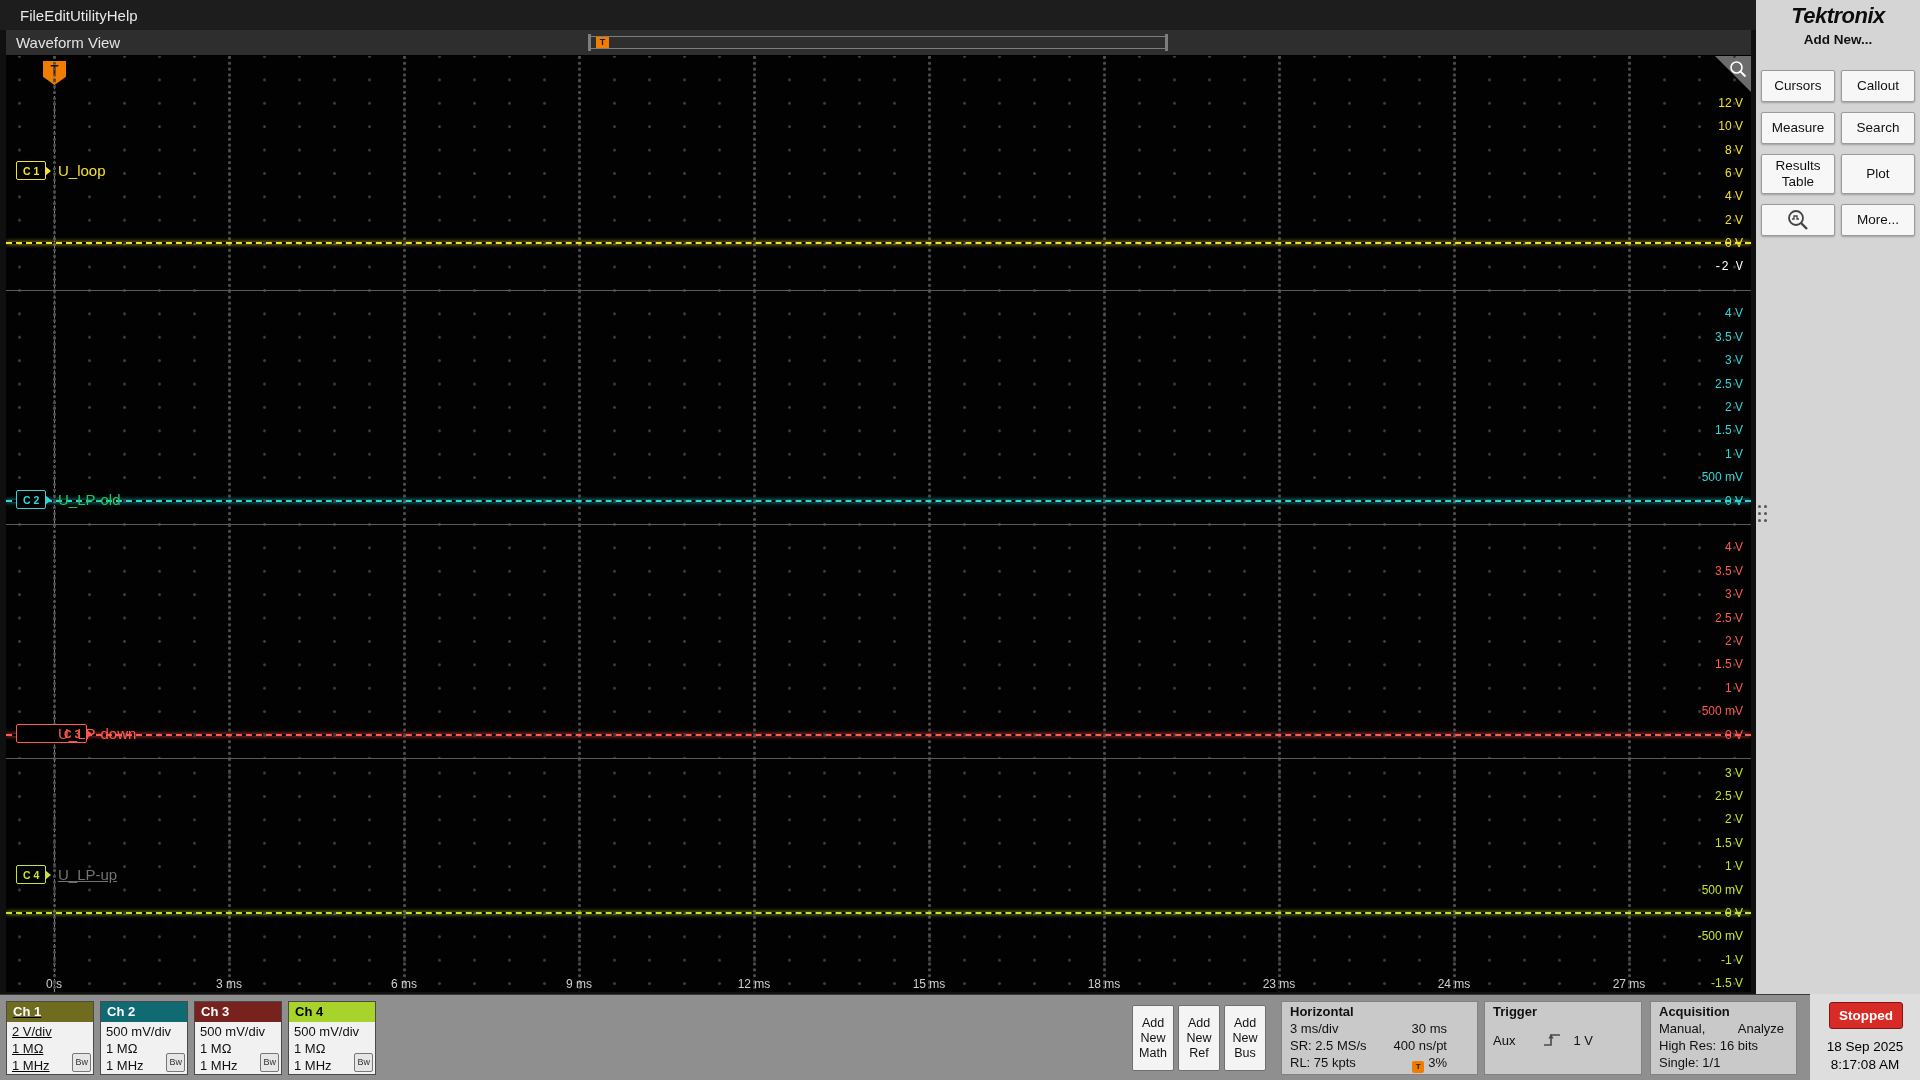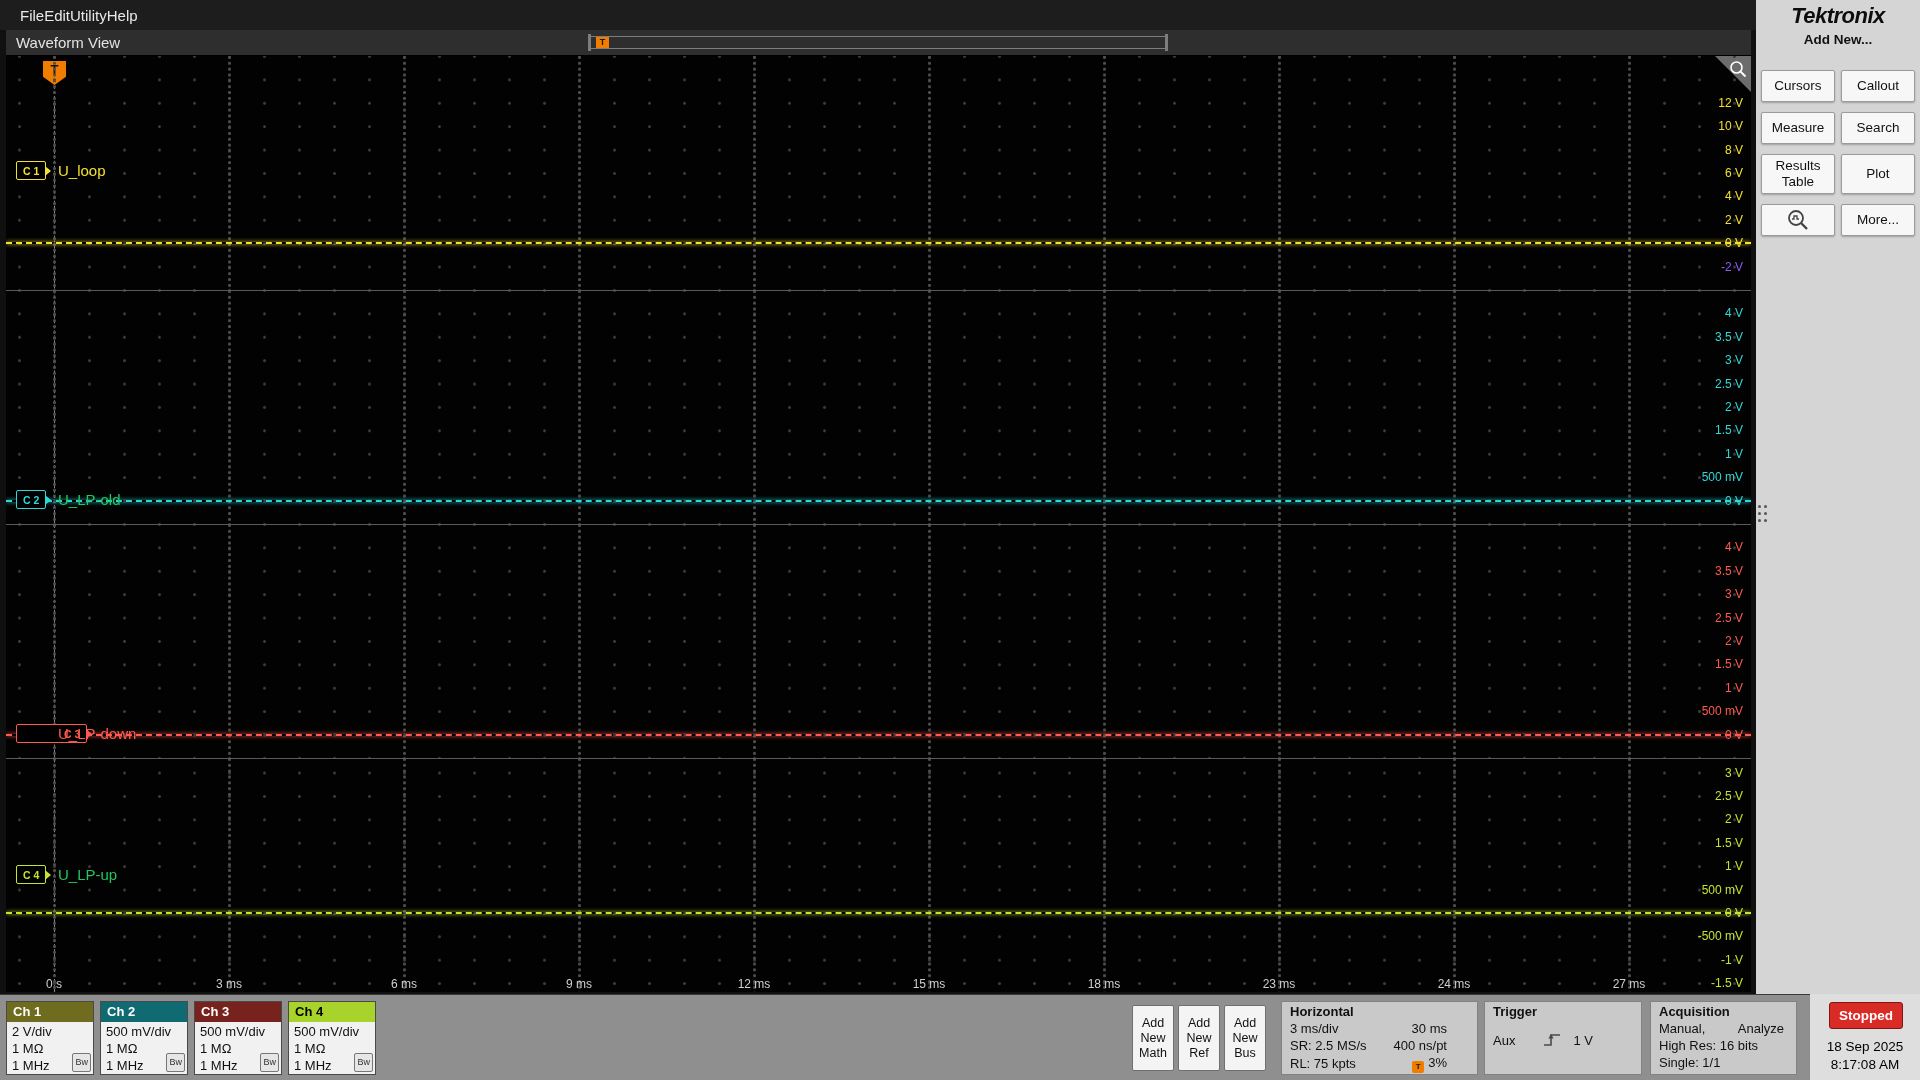--- a/index.html
+++ b/index.html
@@ -44,21 +44,21 @@
 
   
   #bottom-bar{position:absolute;left:0;top:994px;width:1810px;height:86px;background:#8f8f8f;border-top:1px solid #3a3a3a;}
   .ch-card{position:absolute;top:6px;width:88px;height:74px;background:#f1f1f1;border:1px solid #4a4a4a;}
   .ch-card-header{height:20px;font-size:13px;font-weight:bold;padding:2px 6px;}
   .ch-card-body{position:relative;height:52px;padding:1px 5px;font-size:13px;line-height:17px;color:#111;}
   .bw-badge{position:absolute;right:2px;bottom:2px;font-size:9px;border:1px solid #777;padding:0 2px;border-radius:2px;color:#333;background:#e6e6e6;}
   .add-btn{position:absolute;top:10px;width:42px;height:66px;background:#f4f4f4;border:1px solid #6f6f6f;border-radius:2px;font-size:12.5px;color:#111;text-align:center;display:flex;flex-direction:column;justify-content:center;line-height:15px;font-family:inherit;cursor:default;}
   .panel{position:absolute;top:6px;height:74px;background:#c9c9c9;border:1px solid #828282;padding:2px 8px;color:#111;}
   .panel-title{font-size:13px;font-weight:bold;line-height:16px;}
-  .panel-row{display:flex;justify-content:space-between;font-size:13px;line-height:17px;padding-right:22px;align-items:center;}
+  .panel-row{display:flex;justify-content:space-between;font-size:13px;line-height:17px;padding-right:22px;}
   #panel-horizontal{left:1281px;width:197px;}
   #panel-trigger{left:1484px;width:158px;}
   #panel-acquisition{left:1650px;width:147px;}
   .trig-row{display:flex;align-items:center;margin-top:12px;font-size:13px;}
   #trig-pos-icon{display:inline-block;width:12px;height:12px;background:#f07d00;border-radius:2px;color:#1a1a1a;font-size:8px;font-weight:bold;text-align:center;line-height:12px;font-style:normal;margin-right:4px;vertical-align:-2px;}
   #bottom-right{position:absolute;left:1810px;top:994px;width:110px;height:86px;background:#dedede;}
   #run-state{position:absolute;left:19px;top:8px;width:74px;height:27px;background:#d92b26;border:1px solid #7e1714;border-radius:3px;color:#fff;font-weight:bold;font-size:13.5px;font-family:inherit;cursor:default;}
   #clock{position:absolute;left:0;top:44px;width:110px;text-align:center;color:#000;font-size:13.5px;line-height:18px;}
 </style>
 </head>
@@ -96,21 +96,21 @@
         <div class="band-sep" style="top: 468px;"></div>
         <div class="band-sep" style="top: 702px;"></div>
         <div class="trace" style="top: 186.2px; border-top: 2px dashed rgb(242, 225, 46); box-shadow: rgb(242, 225, 46) 0px 0px 4px;"></div>
         <div class="scale-label" style="top: 40.8px; color: rgb(242, 225, 46);">12 V</div>
         <div class="scale-label" style="top: 64.2px; color: rgb(242, 225, 46);">10 V</div>
         <div class="scale-label" style="top: 87.6px; color: rgb(242, 225, 46);">8 V</div>
         <div class="scale-label" style="top: 111px; color: rgb(242, 225, 46);">6 V</div>
         <div class="scale-label" style="top: 134.4px; color: rgb(242, 225, 46);">4 V</div>
         <div class="scale-label" style="top: 157.8px; color: rgb(242, 225, 46);">2 V</div>
         <div class="scale-label" style="top: 181.2px; color: rgb(242, 225, 46);">0 V</div>
-        <div class="scale-label" style="top: 204.6px; color: #8b5cf6;">-2 V</div>
+        <div class="scale-label" style="top: 204.6px; color: #ffffff; font-family: Liberation Mono, monospace;">-2 V</div>
         <div class="ch-badge" style="top: 105px; color: rgb(242, 225, 46); border-color: rgb(242, 225, 46);">C 1</div>
         <div class="ch-label" style="top: 105px; color: rgb(242, 225, 46);">U_loop</div>
         <div class="trace" style="top: 443.6px; border-top: 2px dashed rgb(47, 216, 216); box-shadow: rgb(47, 216, 216) 0px 0px 4px;"></div>
         <div class="scale-label" style="top: 251.4px; color: rgb(47, 216, 216);">4 V</div>
         <div class="scale-label" style="top: 274.8px; color: rgb(47, 216, 216);">3.5 V</div>
         <div class="scale-label" style="top: 298.2px; color: rgb(47, 216, 216);">3 V</div>
         <div class="scale-label" style="top: 321.6px; color: rgb(47, 216, 216);">2.5 V</div>
         <div class="scale-label" style="top: 345px; color: rgb(47, 216, 216);">2 V</div>
         <div class="scale-label" style="top: 368.4px; color: rgb(47, 216, 216);">1.5 V</div>
         <div class="scale-label" style="top: 391.8px; color: rgb(47, 216, 216);">1 V</div>
@@ -135,21 +135,21 @@
         <div class="scale-label" style="top: 734px; color: rgb(198, 228, 46);">2.5 V</div>
         <div class="scale-label" style="top: 757.4px; color: rgb(198, 228, 46);">2 V</div>
         <div class="scale-label" style="top: 780.8px; color: rgb(198, 228, 46);">1.5 V</div>
         <div class="scale-label" style="top: 804.2px; color: rgb(198, 228, 46);">1 V</div>
         <div class="scale-label" style="top: 827.6px; color: rgb(198, 228, 46);">500 mV</div>
         <div class="scale-label" style="top: 851px; color: rgb(198, 228, 46);">0 V</div>
         <div class="scale-label" style="top: 874.4px; color: rgb(198, 228, 46);">-500 mV</div>
         <div class="scale-label" style="top: 897.8px; color: rgb(198, 228, 46);">-1 V</div>
         <div class="scale-label" style="top: 921.2px; color: rgb(198, 228, 46);">-1.5 V</div>
         <div class="ch-badge" style="top: 809px; color: rgb(198, 228, 46); border-color: rgb(198, 228, 46);">C 4</div>
-        <div class="ch-label" style="top: 809px; color: #22c55e;">U_LP-up</div>
+        <div class="ch-label" style="top: 809px; color: #737373; text-decoration: underline;">U_LP-up</div>
         <div class="time-label" style="left: 13px;">0 s</div>
         <div class="time-label" style="left: 188px;">3 ms</div>
         <div class="time-label" style="left: 363px;">6 ms</div>
         <div class="time-label" style="left: 538px;">9 ms</div>
         <div class="time-label" style="left: 713px;">12 ms</div>
         <div class="time-label" style="left: 888px;">15 ms</div>
         <div class="time-label" style="left: 1063px;">18 ms</div>
         <div class="time-label" style="left: 1238px;">23 ms</div>
         <div class="time-label" style="left: 1413px;">24 ms</div>
         <div class="time-label" style="left: 1588px;">27 ms</div>
@@ -220,21 +220,21 @@
         <span>Manual,</span>
         <span>Analyze</span>
       </div>
       <div class="panel-row" style="padding-right:4px;">
         <span>High Res: 16 bits</span>
       </div>
       <div class="panel-row" style="padding-right:4px;">
         <span>Single: 1/1</span>
       </div>
     </div>
-  <div class="ch-card" style="left: 6px;">
+  <div class="ch-card" style="left: 6px; text-decoration: underline;">
         <div class="ch-card-header" style="background: rgb(111, 107, 31); color: rgb(255, 255, 255);">Ch 1</div>
         <div class="ch-card-body">
           <div>2 V/div</div>
           <div>1 MΩ</div>
           <div>1 MHz</div>
           <span class="bw-badge">Bw</span>
         </div>
       </div>
       <div class="ch-card" style="left: 100px;">
         <div class="ch-card-header" style="background: rgb(15, 106, 114); color: rgb(255, 255, 255);">Ch 2</div>

